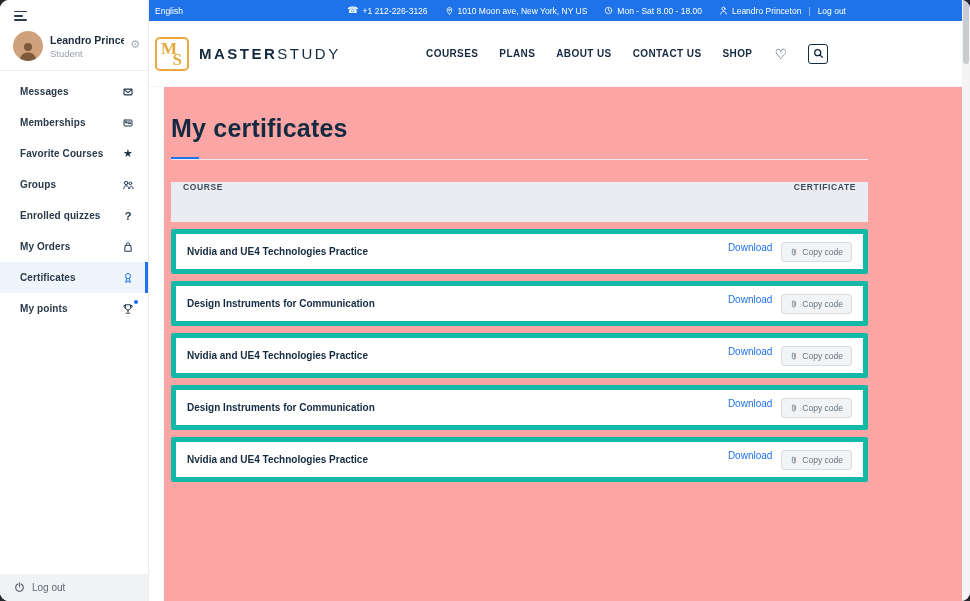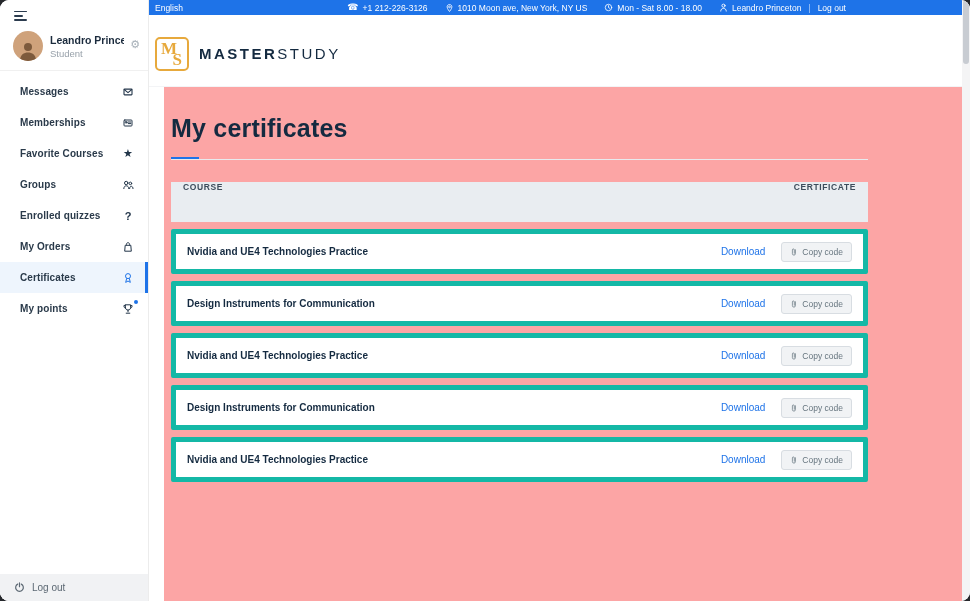--- a/index.html
+++ b/index.html
@@ -21,21 +21,21 @@
   .sb-label{font-size:10px;font-weight:bold;color:#2a3a4a;letter-spacing:.1px;}
   .sb-icon{color:#223549;width:14px;height:14px;display:flex;align-items:center;justify-content:center;font-size:11px;position:relative;}
   .sb-item.active{background:#eef5fd;}
   .sb-item.active::after{content:"";position:absolute;right:0;top:0;bottom:0;width:3px;background:#1e73e8;}
   .sb-item.active .sb-icon{color:#1e73e8;}
   .badge-dot{position:absolute;top:-2px;right:-3px;width:4px;height:4px;border-radius:50%;background:#1e73e8;}
   .sb-logout{position:absolute;left:0;right:0;bottom:0;height:27px;background:#f1f2f4;display:flex;align-items:center;gap:6px;padding:0 12px;font-size:10px;color:#5c6873;cursor:pointer;}
   .sb-logout .sb-icon{color:#5c6873;}
 
   
-  .topbar{position:absolute;left:148px;top:0;right:8px;height:15px;background:#1e73e8;color:#fff;display:flex;align-items:center;font-size:8.5px;padding-left:7px;box-sizing:border-box;}
+  .topbar{position:absolute;left:148px;top:0;right:8px;height:21px;background:#1e73e8;color:#fff;display:flex;align-items:center;font-size:8.5px;padding-left:7px;box-sizing:border-box;}
   .tb-lang{cursor:pointer;}
   .tb-center{display:flex;gap:17px;margin-left:auto;align-items:center;}
   .tb-right{display:flex;gap:7px;align-items:center;margin-left:17px;margin-right:116px;}
   .tb-item{display:flex;align-items:center;gap:4px;cursor:pointer;white-space:nowrap;}
   .tb-sep{opacity:.65;}
   .tb-phone-glyph{font-size:9px;line-height:1;}
 
   
   .siteheader{position:absolute;left:148px;top:21px;right:8px;height:66px;background:#fff;display:flex;align-items:center;padding-left:7px;border-bottom:1px solid #f3f4f6;box-sizing:border-box;z-index:2;}
   .logo{display:flex;align-items:center;gap:10px;cursor:pointer;}
@@ -51,21 +51,21 @@
 
   
   .content{position:absolute;left:148px;top:87px;right:8px;bottom:0;background:#fca5a5;padding-left:7px;box-sizing:border-box;overflow:hidden;margin-left:16px;}
   .container{width:697px;}
   .page-title{margin:27px 0 0;font-size:25px;font-weight:bold;color:#142a40;letter-spacing:.2px;}
   .title-rule{margin-top:14px;height:2px;position:relative;border-bottom:1px solid #e8eaee;}
   .blue-seg{position:absolute;left:0;top:0;width:28px;height:2px;background:#1e73e8;}
   .thead{margin-top:22px;height:40px;background:#e9edf1;display:flex;align-items:flex-start;justify-content:space-between;padding:0 12px;font-size:8.5px;font-weight:bold;letter-spacing:.6px;color:#3d4c5b;box-sizing:border-box;}
   .trow{margin-top:7px;height:45px;border:5px solid #14b8a6;border-radius:2px;display:flex;align-items:center;justify-content:space-between;padding:0 11px;background:#fff;box-sizing:border-box;}
   .course{font-size:10px;font-weight:bold;color:#142a40;}
-  .actions{display:flex;align-items:center;gap:16px;}
+  .actions{display:flex;align-items:flex-start;gap:9px;}
   .dl{font-size:10px;color:#1e73e8;cursor:pointer;text-decoration:none;}
   .copy{display:flex;align-items:center;gap:4px;background:#f1f3f5;border:1px solid #d8dde2;border-radius:3px;padding:4px 8px;font-size:8.5px;color:#66757f;cursor:pointer;font-family:inherit;}
 
   
   .scrollbar{position:absolute;top:0;right:0;bottom:0;width:8px;background:#f4f4f5;z-index:6;}
   .thumb{position:absolute;top:0;right:1px;width:6px;height:64px;background:#c8ccd2;border-radius:3px;}
 
   svg{display:block;}
 </style>
 </head>
@@ -222,20 +222,36 @@
   <header class="siteheader">
     <div class="logo">
       <div class="logo-box">
         <span class="lm">M</span>
         <span class="ls">S</span>
       </div>
       <div class="brand">
         <span class="b1">MASTER</span><span class="b2">STUDY</span>
       </div>
     </div>
+    <nav class="mainnav">
+      <span class="nav-link">COURSES</span>
+      <span class="nav-link">PLANS</span>
+      <span class="nav-link">ABOUT US</span>
+      <span class="nav-link">CONTACT US</span>
+      <span class="nav-link">SHOP</span>
+      <span class="heart">♡</span>
+      <span class="searchbox">
+        <span>
+          <svg width="11" height="11" viewBox="0 0 11 11" fill="none" stroke="#142a40" stroke-width="1.3" stroke-linecap="round">
+              <circle cx="4.7" cy="4.7" r="3"></circle>
+              <line x1="7" y1="7" x2="9.4" y2="9.4"></line>
+            </svg>
+        </span>
+      </span>
+    </nav>
   </header>
 
   <main class="content">
     <div class="container">
       <h1 class="page-title">My certificates</h1>
       <div class="title-rule">
           <span class="blue-seg"></span>
         </div>
 
       <div class="thead">

